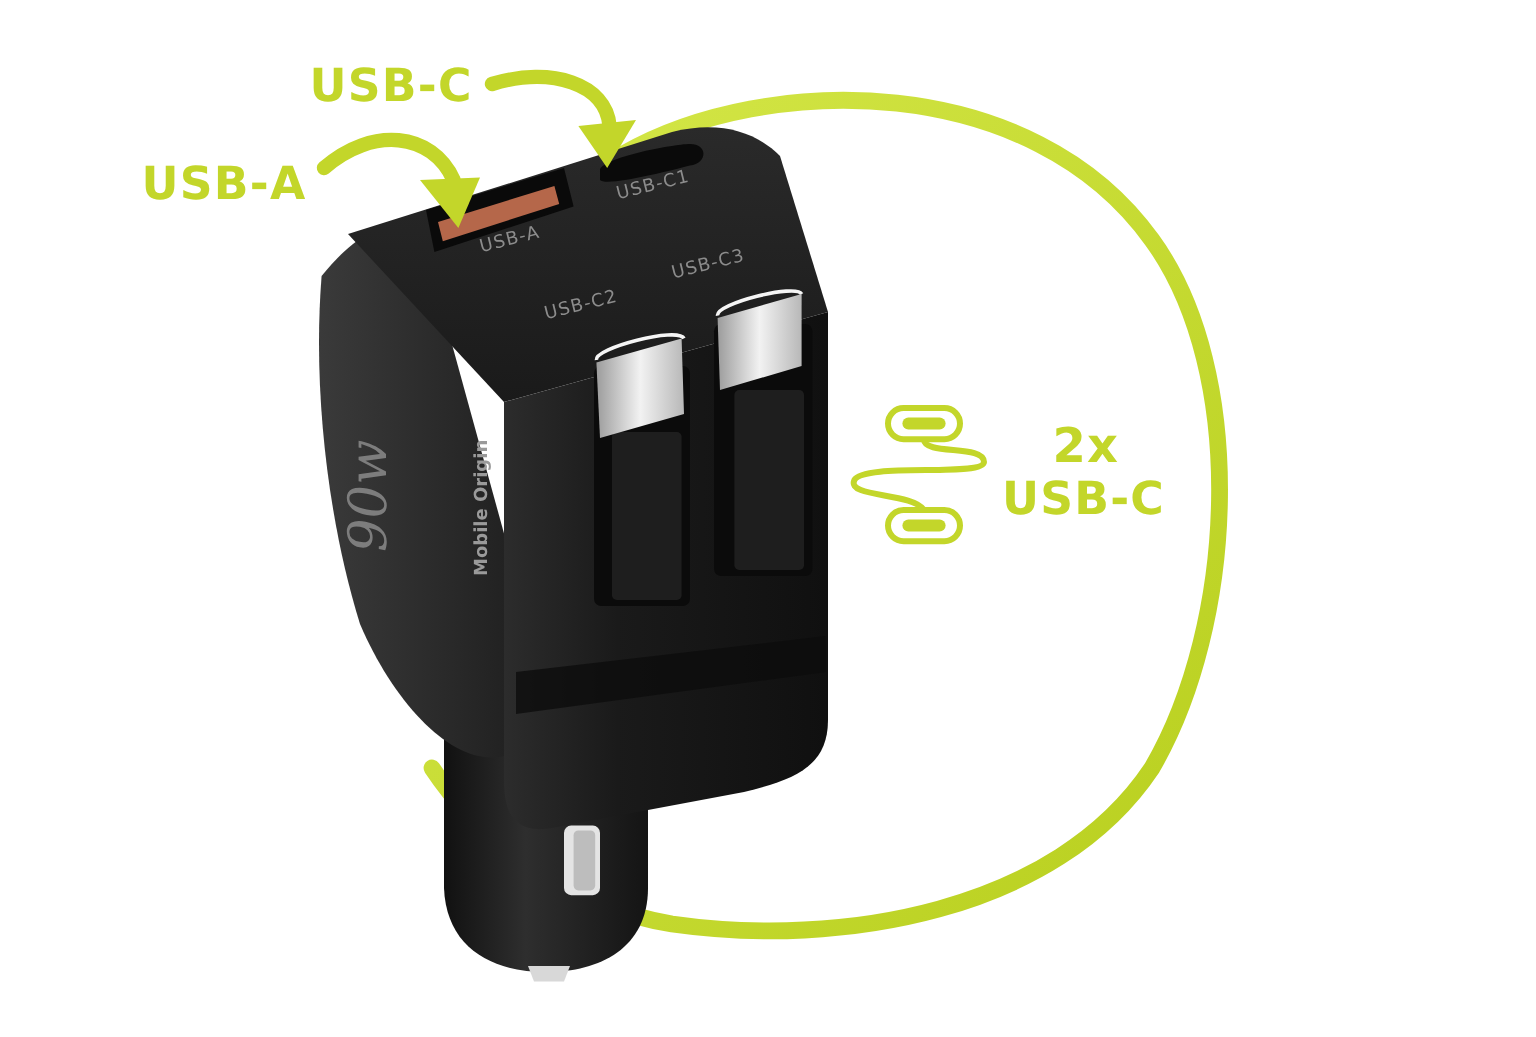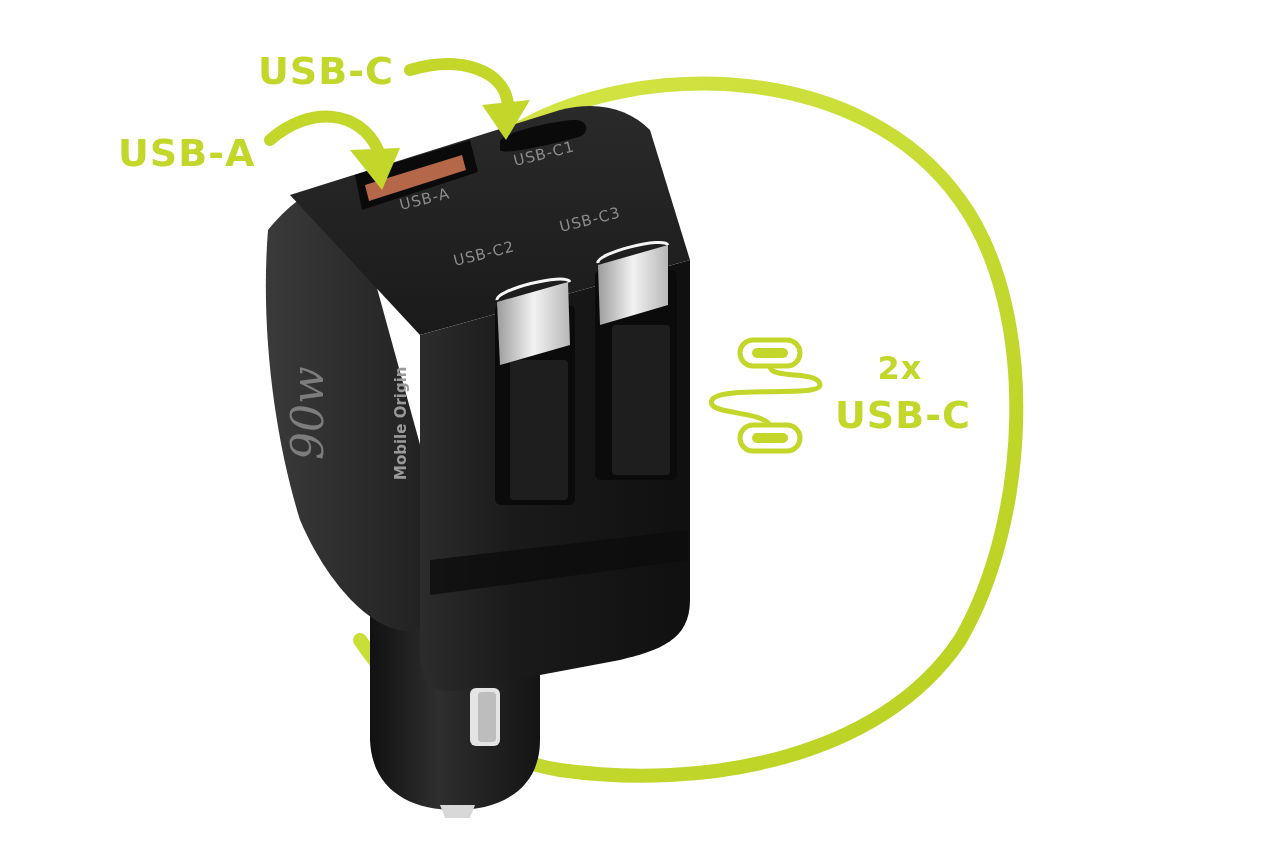--- a/index.html
+++ b/index.html
@@ -1,21 +1,21 @@
 <!DOCTYPE html>
 <html><head>
 <meta charset="utf-8">
 <style>
   html, body { margin:0; padding:0; background:#ffffff; }
   body { width:1280px; height:864px; position:relative; overflow:hidden; font-family:"DejaVu Sans", sans-serif; }
   .stage { position:absolute; left:0; top:0; width:1180px; height:864px; }
   .callout { position:absolute; font-family:"DejaVu Sans", sans-serif; font-weight:bold; color:#c3d62a; letter-spacing:1px; line-height:1; }
   .callout-usbc-top { left:258px; top:52px; font-size:38px; }
   .callout-usba { left:118px; top:134px; font-size:38px; }
-  .callout-2x { left:877px; top:352px; font-size:32px; text-align:center; width:46px; }
+  .callout-2x { left:877px; top:352px; font-size:40px; text-align:center; width:46px; }
   .callout-2xusbc { left:835px; top:396px; font-size:38px; }
   .port-label { position:absolute; font-family:"DejaVu Sans", sans-serif; color:#8c8c8c; font-size:15px; letter-spacing:1px; transform-origin:left bottom; }
   .brand { position:absolute; font-family:"DejaVu Sans", sans-serif; color:#9a9a9a; font-weight:bold; font-size:15px; transform:rotate(-90deg); transform-origin:left top; white-space:nowrap; }
   .watt { position:absolute; font-family:"DejaVu Serif", serif; font-style:italic; color:#7d7d7d; font-size:44px; transform:rotate(-90deg); transform-origin:left top; white-space:nowrap; }
 </style>
 </head>
 <body>
 
 <div class="stage">
   <svg width="1280" height="864" viewBox="0 0 1280 864" style="position:absolute;left:0;top:0">

